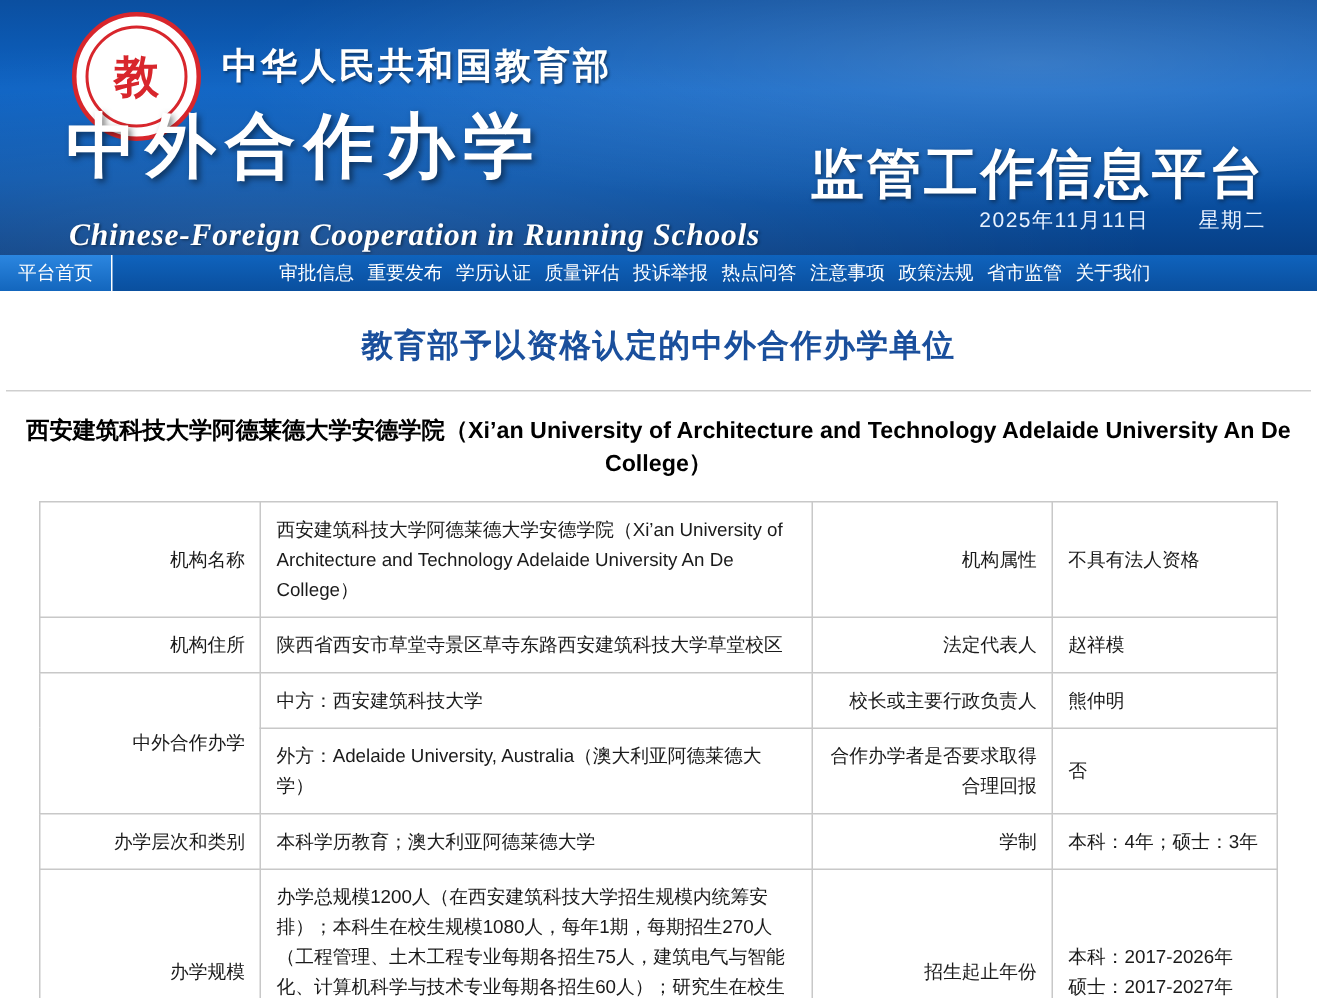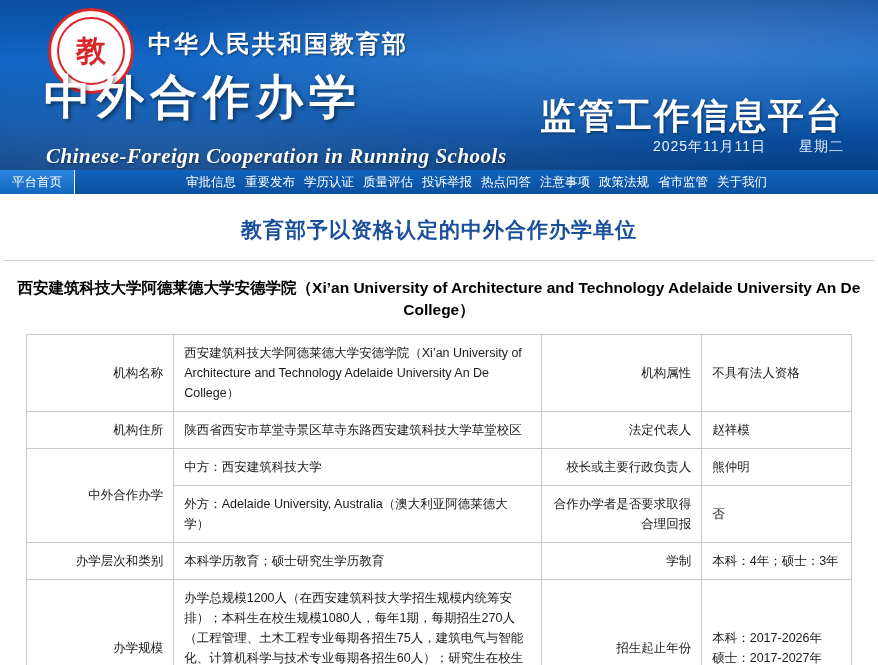--- a/index.html
+++ b/index.html
@@ -247,21 +247,21 @@
         <td class="lbl2">校长或主要行政负责人</td>
         <td class="val2">熊仲明</td>
       </tr>
       <tr>
         <td class="val">外方：Adelaide University, Australia（澳大利亚阿德莱德大学）</td>
         <td class="lbl2">合作办学者是否要求取得合理回报</td>
         <td class="val2">否</td>
       </tr>
       <tr>
         <td class="lbl">办学层次和类别</td>
-        <td class="val">本科学历教育；硕士研究生学历教育</td>
+        <td class="val">本科学历教育；澳大利亚阿德莱德大学</td>
         <td class="lbl2">学制</td>
         <td class="val2">本科：4年；硕士：3年</td>
       </tr>
       <tr>
         <td class="lbl">办学规模</td>
         <td class="val nowrap-cn">办学总规模1200人（在西安建筑科技大学招生规模内统筹安排）；本科生在校生规模1080人，每年1期，每期招生270人（工程管理、土木工程专业每期各招生75人，建筑电气与智能化、计算机科学与技术专业每期各招生60人）；研究生在校生规模为120人，每年1期，每期招生40人（环境科学与工程每期招生10人、土木工程每期招生30人）。</td>
         <td class="lbl2">招生起止年份</td>
         <td class="val2" style="white-space: pre-line;">本科：2017-2026年
 硕士：2017-2027年</td>
       </tr>

